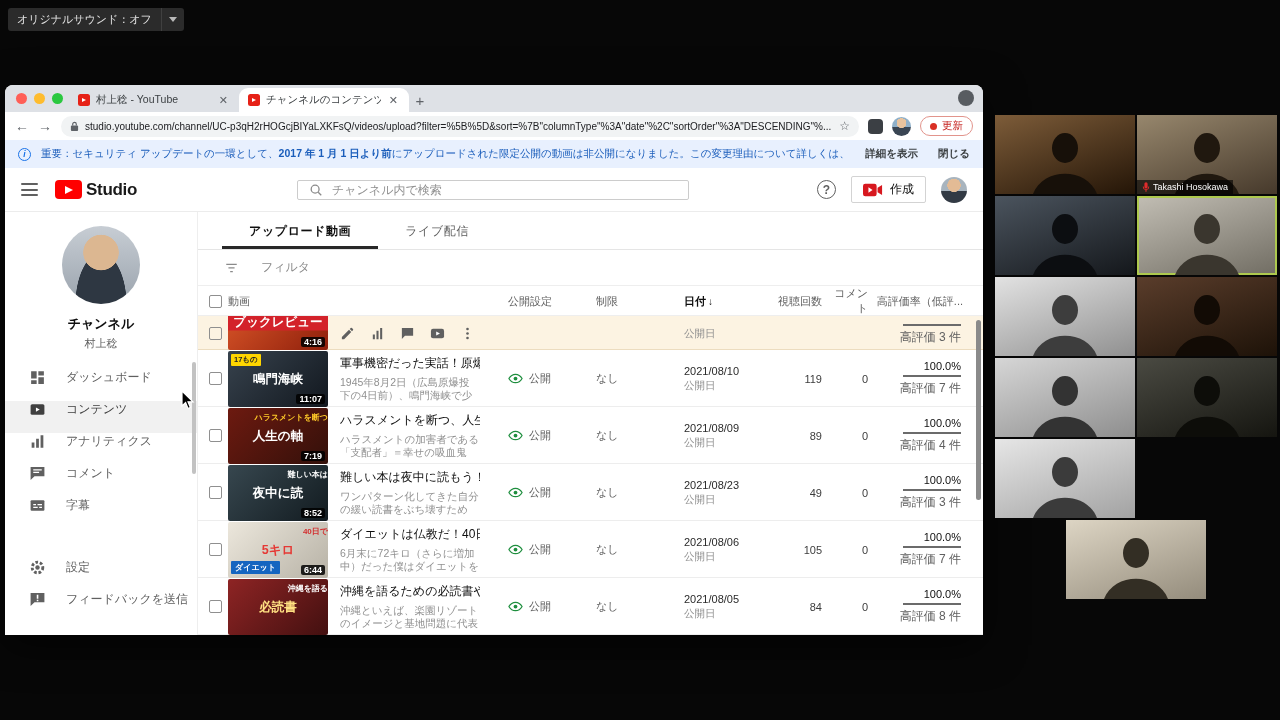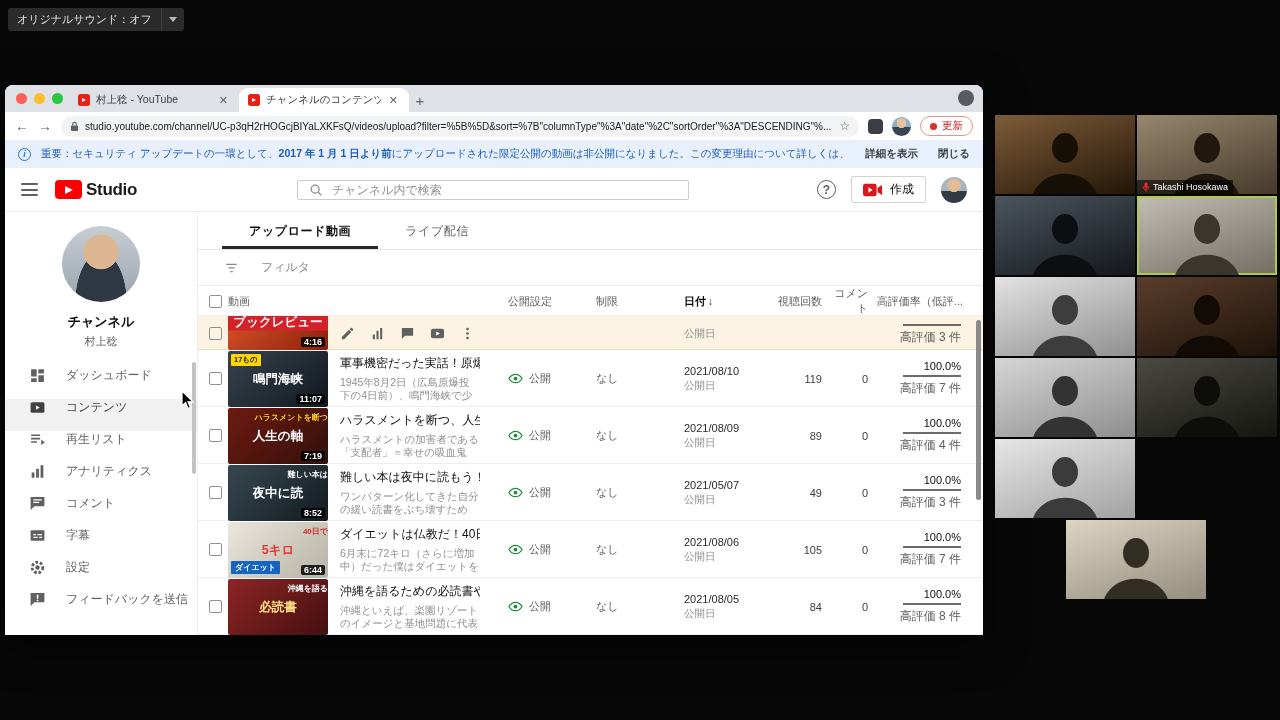--- a/index.html
+++ b/index.html
@@ -241,28 +241,20 @@
               <svg viewBox="0 0 16 16">
                 <rect x="1.5" y="3" width="13" height="10" rx="1.5" fill="currentColor"></rect>
                 <path d="M6.5 6v4l3.6-2z" fill="#fff"></path>
               </svg>
             </span>
             <span>コンテンツ</span>
           </div>
           <div class="sb-item">
             <span class="sb-ic">
               <svg viewBox="0 0 16 16">
-                <path fill="currentColor" d="M2 3.2h8.5v1.5H2zM2 6.4h8.5v1.5H2zM2 9.6h5.5v1.5H2zM11.5 8.2v5l3.4-2.5z"></path>
-              </svg>
-            </span>
-            <span>再生リスト</span>
-          </div>
-          <div class="sb-item">
-            <span class="sb-ic">
-              <svg viewBox="0 0 16 16">
                 <path fill="currentColor" d="M2.5 9h2.6v4.8H2.5zM6.7 5.5h2.6v8.3H6.7zM10.9 2.2h2.6v11.6h-2.6z"></path>
               </svg>
             </span>
             <span>アナリティクス</span>
           </div>
           <div class="sb-item">
             <span class="sb-ic">
               <svg viewBox="0 0 16 16">
                 <path fill="currentColor" d="M1.5 1.8h13v8.8H5.2L1.5 14z"></path>
                 <path fill="none" stroke="#fff" stroke-width="1.1" d="M4 4.6h8M4 7h5.5"></path>
@@ -454,21 +446,21 @@
             </div>
             <div class="vis-cell">
               <svg width="15" height="11" viewBox="0 0 16 11">
                 <path fill="none" stroke="#1e8e3e" stroke-width="1.3" d="M1 5.5C3 2 5.5 1 8 1s5 1 7 4.5C13 9 10.5 10 8 10S3 9 1 5.5z"></path>
                 <circle cx="8" cy="5.5" r="2" fill="#1e8e3e"></circle>
               </svg>
               <span>公開</span>
             </div>
             <div class="res-cell">なし</div>
             <div class="date-cell">
-              <div class="d-main">2021/05/07</div>
+              <div class="d-main">2021/08/23</div>
               <div class="d-sub">公開日</div>
             </div>
             <div class="num v-views">49</div>
             <div class="num v-comments">0</div>
             <div class="rate-cell">
               <div class="rate-val">100.0%</div>
               <div class="bar"></div>
               <div class="rate-sub">高評価 3 件</div>
             </div>
           </div>

